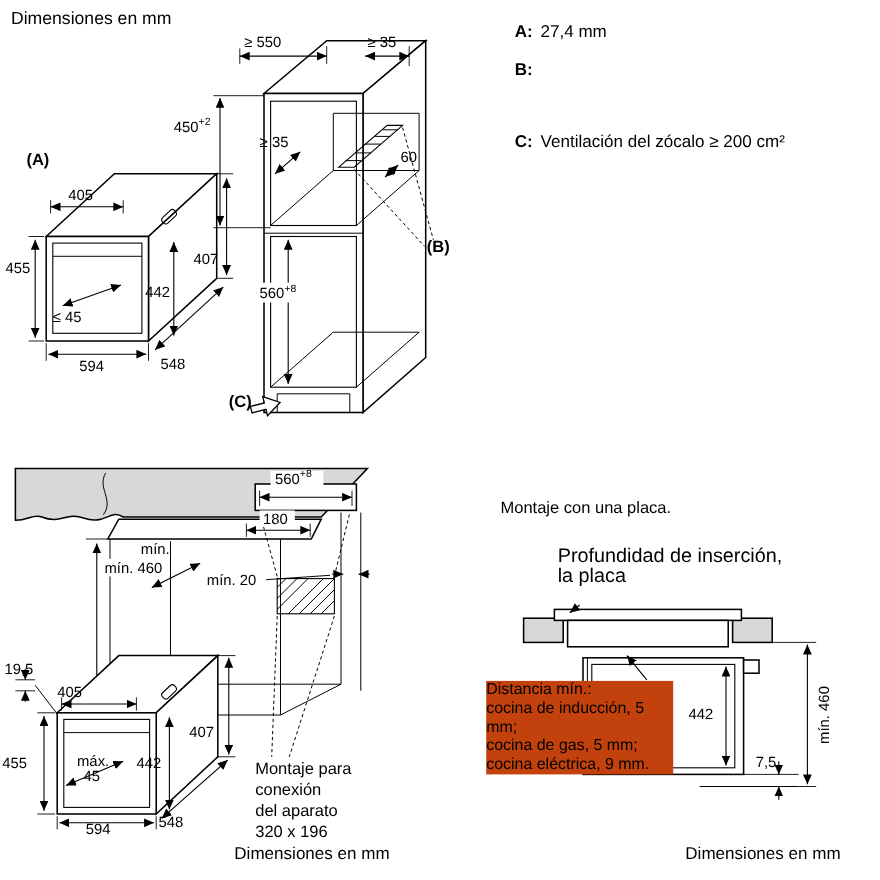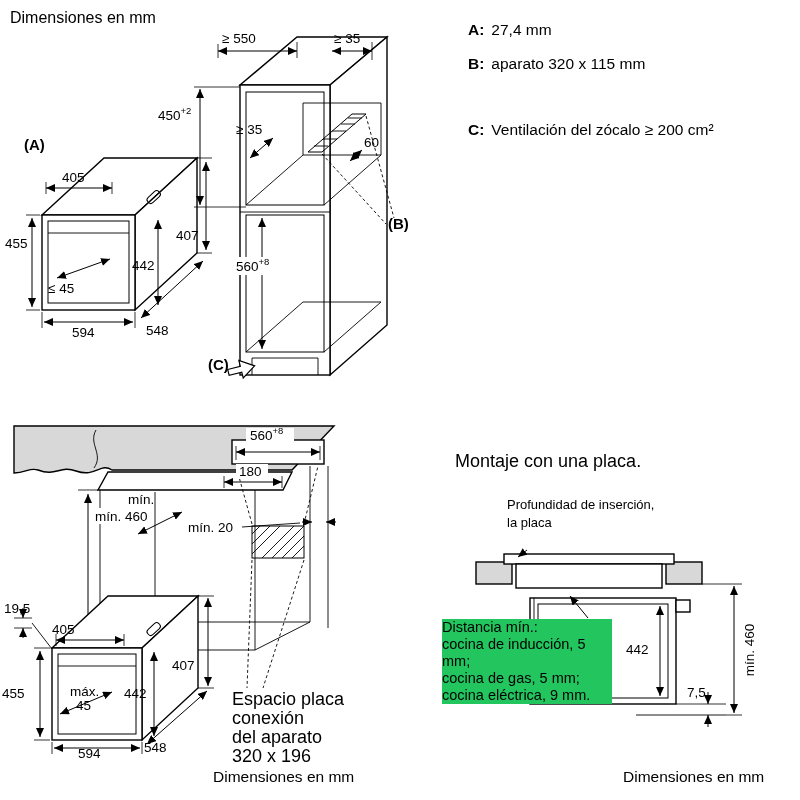--- a/index.html
+++ b/index.html
@@ -11,25 +11,25 @@
   svg text{font-family:"Liberation Sans",sans-serif;font-size:13.5px;fill:#000;}
   svg text.b{font-weight:bold;font-size:15px;}
   .o{fill:#fff;stroke:#000;stroke-width:1.4;stroke-linejoin:miter;}
   .ol{fill:none;stroke:#000;stroke-width:1;}
   .thin{fill:none;stroke:#000;stroke-width:0.9;}
   .dim{fill:none;stroke:#000;stroke-width:1;}
   .ext{stroke:#000;stroke-width:0.8;}
   .dash{fill:none;stroke:#000;stroke-width:0.9;stroke-dasharray:3 2.5;}
   .gray{fill:#d8d8d8;stroke:#000;stroke-width:1.4;}
   .wbg{fill:#fff;stroke:none;}
-  .txt{position:absolute;font-size:18px;line-height:19px;}
+  .txt{position:absolute;font-size:15px;line-height:19px;}
   .title{font-size:16px;}
   .leg-row{position:absolute;display:flex;gap:7px;font-size:15.5px;line-height:19px;}
   .leg-key{font-weight:bold;}
-  .note-bg{background:#22c55e;}
+  .note-bg{background:#c2410c;}
 </style>
 </head>
 <body>
 
 <div id="page">
 
   <svg id="top-svg" width="800" height="400" viewBox="0 0 800 400">
     <defs>
       <marker id="ah" viewBox="0 0 9 8" refX="9" refY="4" markerWidth="9" markerHeight="8" orient="auto-start-reverse" markerUnits="userSpaceOnUse">
         <path d="M0,0 L9,4 L0,8 Z" fill="#000"></path>
@@ -255,44 +255,43 @@
 
   <div class="txt title" style="left:10px;top:8px;">Dimensiones en mm</div>
 
   <div class="leg-row" style="left:468px;top:20px;">
     <span class="leg-key">A:</span>
     <span>27,4 mm</span>
   </div>
   <div class="leg-row" style="left:468px;top:54px;">
     <span class="leg-key">B:</span>
     <span>
-      <div>aparato 320 x 115 mm</div>
     </span>
   </div>
   <div class="leg-row" style="left:468px;top:120px;">
     <span class="leg-key">C:</span>
     <span>Ventilación del zócalo ≥ 200 cm²</span>
   </div>
 
   <div class="txt" style="left:455px;top:452px;">Montaje con una placa.</div>
 
-  <div class="txt" style="left:507px;top:496px;font-size:13px;line-height:18px;">
+  <div class="txt" style="left:507px;top:496px;font-size:18px;line-height:18px;">
     <div>Profundidad de inserción,</div>
     <div>la placa</div>
   </div>
 
   <div class="txt note-bg" style="left:442px;top:619px;width:170px;font-size:14.5px;line-height:17px;">
     <div>Distancia mín.:</div>
     <div>cocina de inducción, 5 mm;</div>
     <div>cocina de gas, 5 mm;</div>
     <div>cocina eléctrica, 9 mm.</div>
   </div>
 
   <div class="txt" style="left:232px;top:690px;">
-    <div>Espacio placa</div>
+    <div>Montaje para</div>
     <div>conexión</div>
     <div>del aparato</div>
     <div>320 x 196</div>
   </div>
 
   <div class="txt" style="left:213px;top:767px;font-size:15.5px;">Dimensiones en mm</div>
   <div class="txt" style="left:623px;top:767px;font-size:15.5px;">Dimensiones en mm</div>
 
 </div>
 

